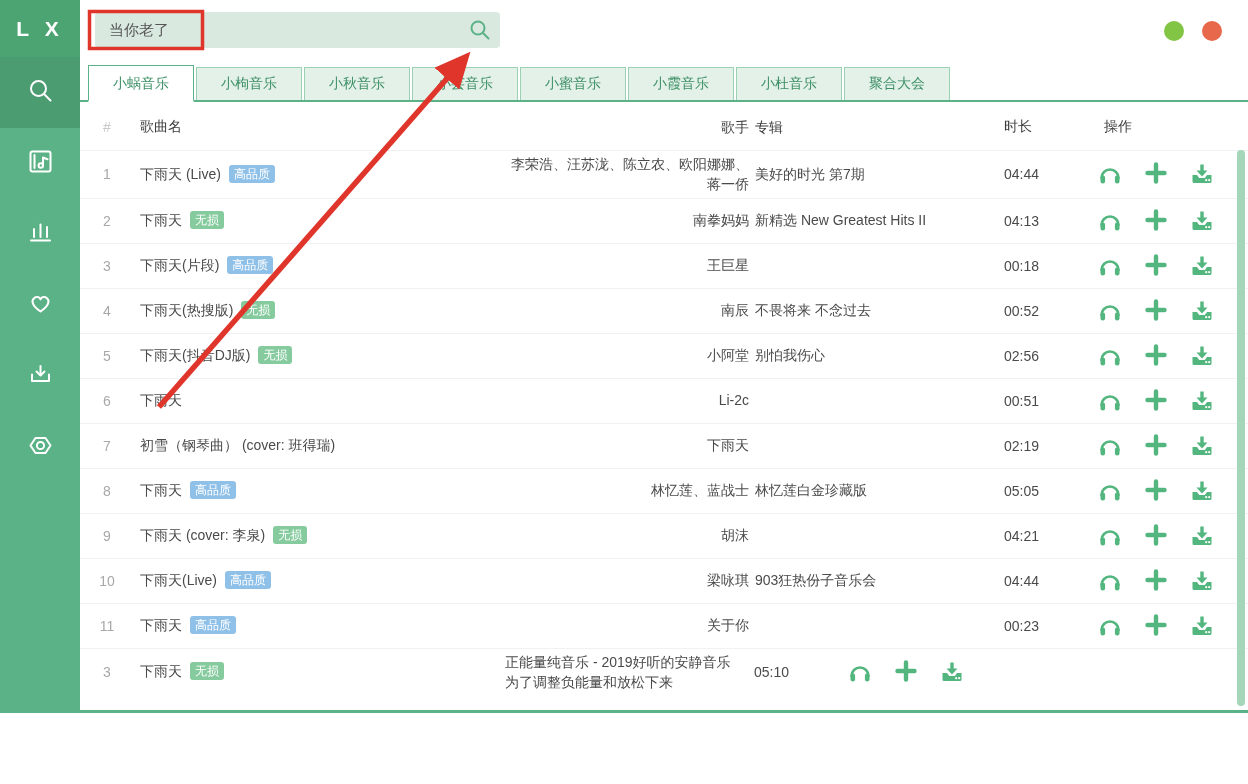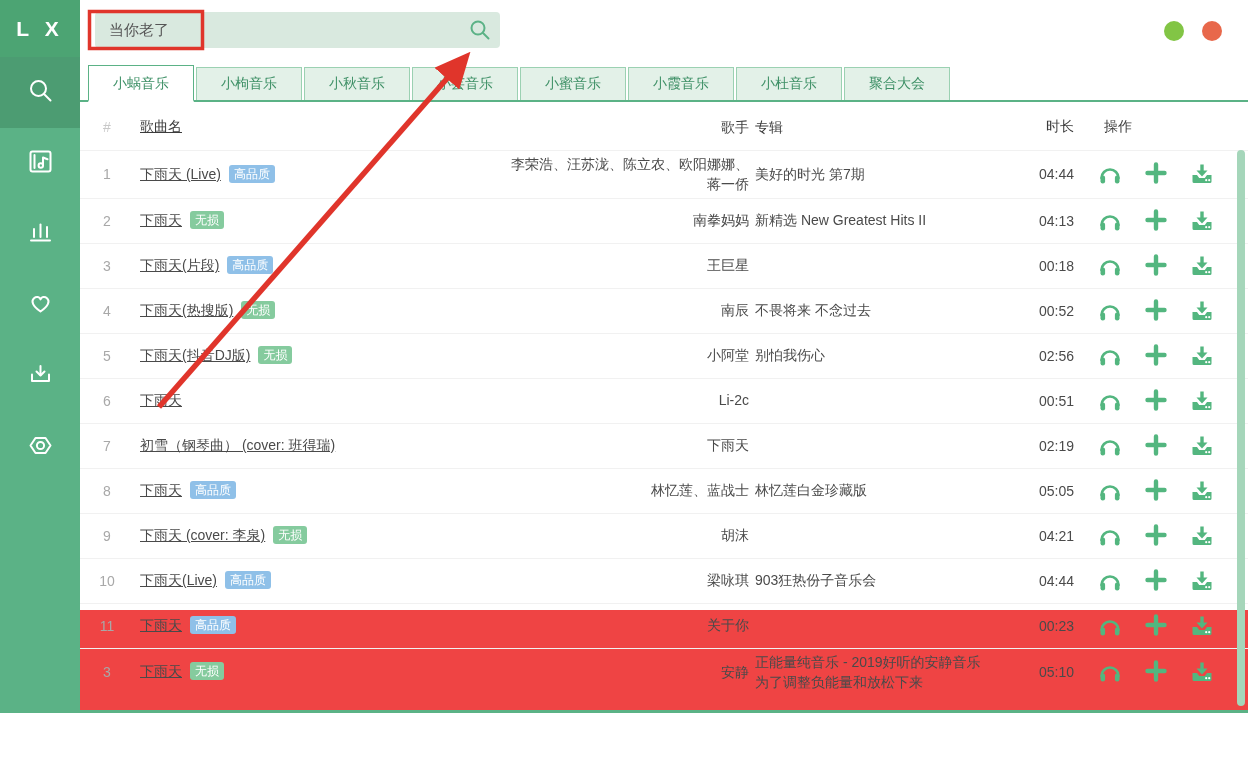--- a/index.html
+++ b/index.html
@@ -1,29 +1,29 @@
 <!DOCTYPE html>
 <html><head>
 <meta charset="utf-8">
 <style>
   * { margin:0; padding:0; box-sizing:border-box; }
   html,body { width:1248px; height:784px; }
   body { font-family:"Liberation Sans","DejaVu Sans",sans-serif; background:#fff; }
-  #app { position:relative; width:1248px; height:784px; overflow:hidden; background:#ef4444; }
+  #app { position:relative; width:1248px; height:784px; overflow:hidden; background:#3b82f6; }
 
   
   .sidebar { position:absolute; left:0; top:0; width:80px; height:710px; background:#5BB286; }
   .logo { height:57px; background:#4CA473; color:#fff; display:flex; align-items:center; justify-content:center;
           font-size:21px; font-weight:bold; letter-spacing:5px; }
   .nav-item { width:80px; height:71px; display:flex; align-items:center; justify-content:center; cursor:pointer; }
   .nav-item.active { background:#4C9C72; }
   .nav-item svg { stroke:#fff; fill:none; stroke-width:2; stroke-linecap:round; stroke-linejoin:round; }
 
   
-  .main { position:absolute; left:80px; top:0; width:1168px; height:610px; background:#fff; }
+  .main { position:absolute; left:80px; top:0; width:1168px; height:710px; background:#fff; }
 
   .search-box { position:absolute; left:15px; top:12px; width:405px; height:36px; background:#D9E9DF; border-radius:4px; }
   .search-box input { position:absolute; left:0; top:0; width:360px; height:36px; background:transparent; border:none;
           outline:none; padding:0 0 0 14px; font-size:15px; color:#555; font-family:inherit; }
   .search-btn { position:absolute; right:6px; top:5px; width:28px; height:28px; background:transparent; border:none; cursor:pointer; }
 
   .dot { position:absolute; top:21px; width:20px; height:20px; border-radius:50%; cursor:pointer; }
   .dot-min { left:1084px; background:#82C545; }
   .dot-close { left:1122px; background:#E8684B; }
 
@@ -36,24 +36,24 @@
          height:37px; line-height:35px; margin-bottom:-2px; }
 
   
   .table { position:absolute; left:0; top:104px; width:1168px; height:606px; overflow:hidden; }
   .thead { display:flex; align-items:center; height:46px; font-size:14px; color:#3c3c3c; }
   .trow  { display:flex; align-items:center; min-height:45px; border-top:1px solid #F1F1F1; font-size:14px;
            color:#4a4a4a; padding:3px 0; cursor:default; }
   .col-index { width:54px; text-align:center; }
   .thead .col-index { color:#C8C8C8; }
   .trow  .col-index { color:#A8A8A8; }
-  .col-song   { width:365px; padding-left:6px;text-decoration:underline; }
+  .col-song   { width:365px; padding-left:6px; }
   .col-artist { width:250px; padding-left:6px; line-height:1.45;text-align:right; }
   .col-album  { width:255px; padding-left:6px; line-height:1.45; padding-right:10px; }
-  .col-duration { width:70px; text-align:right; }
+  .col-duration { width:70px; text-align:left; }
   .col-actions { flex:1; display:flex; align-items:center; padding-left:24px; gap:22px; }
   .action-btn { width:24px; height:24px; border:none; background:transparent; padding:0; cursor:pointer; }
 
   .badge { display:inline-block; font-size:12px; line-height:16px; color:#fff; border-radius:3px; padding:1px 5px;
            margin-left:8px; vertical-align:1px; }
   .badge.hq { background:#8FC0E8;text-align:right; }
   .badge.lossless { background:#85CB9E; }
 
   .scrollbar { position:absolute; right:3px; top:150px; width:8px; height:556px; background:#A5D6BA; border-radius:4px; cursor:pointer; }
 
@@ -565,21 +565,20 @@
                     <circle cx="19.2" cy="18.2" r="1.1" fill="#fff"></circle>
                   </svg>
           </span>
         </button>
       </div>
     </div>
 
     <div class="trow">
       <div class="col-index">3</div>
       <div class="col-song"><span>下雨天</span><span class="badge lossless">无损</span></div>
-      <div class="col-artist">安静</div>
       <div class="col-album">正能量纯音乐 - 2019好听的安静音乐为了调整负能量和放松下来</div>
       <div class="col-duration">05:10</div>
       <div class="col-actions">
         <button class="action-btn">
           <span>
             <svg width="24" height="24" viewBox="0 0 24 24">
                     <path d="M3.5 16 a8.5 8.5 0 0 1 17 0" stroke="#53B67F" stroke-width="2.6" fill="none" stroke-linecap="round"></path>
                     <rect x="2.5" y="13.5" width="4.6" height="8" rx="2.2" fill="#53B67F"></rect>
                     <rect x="16.9" y="13.5" width="4.6" height="8" rx="2.2" fill="#53B67F"></rect>
                   </svg>

